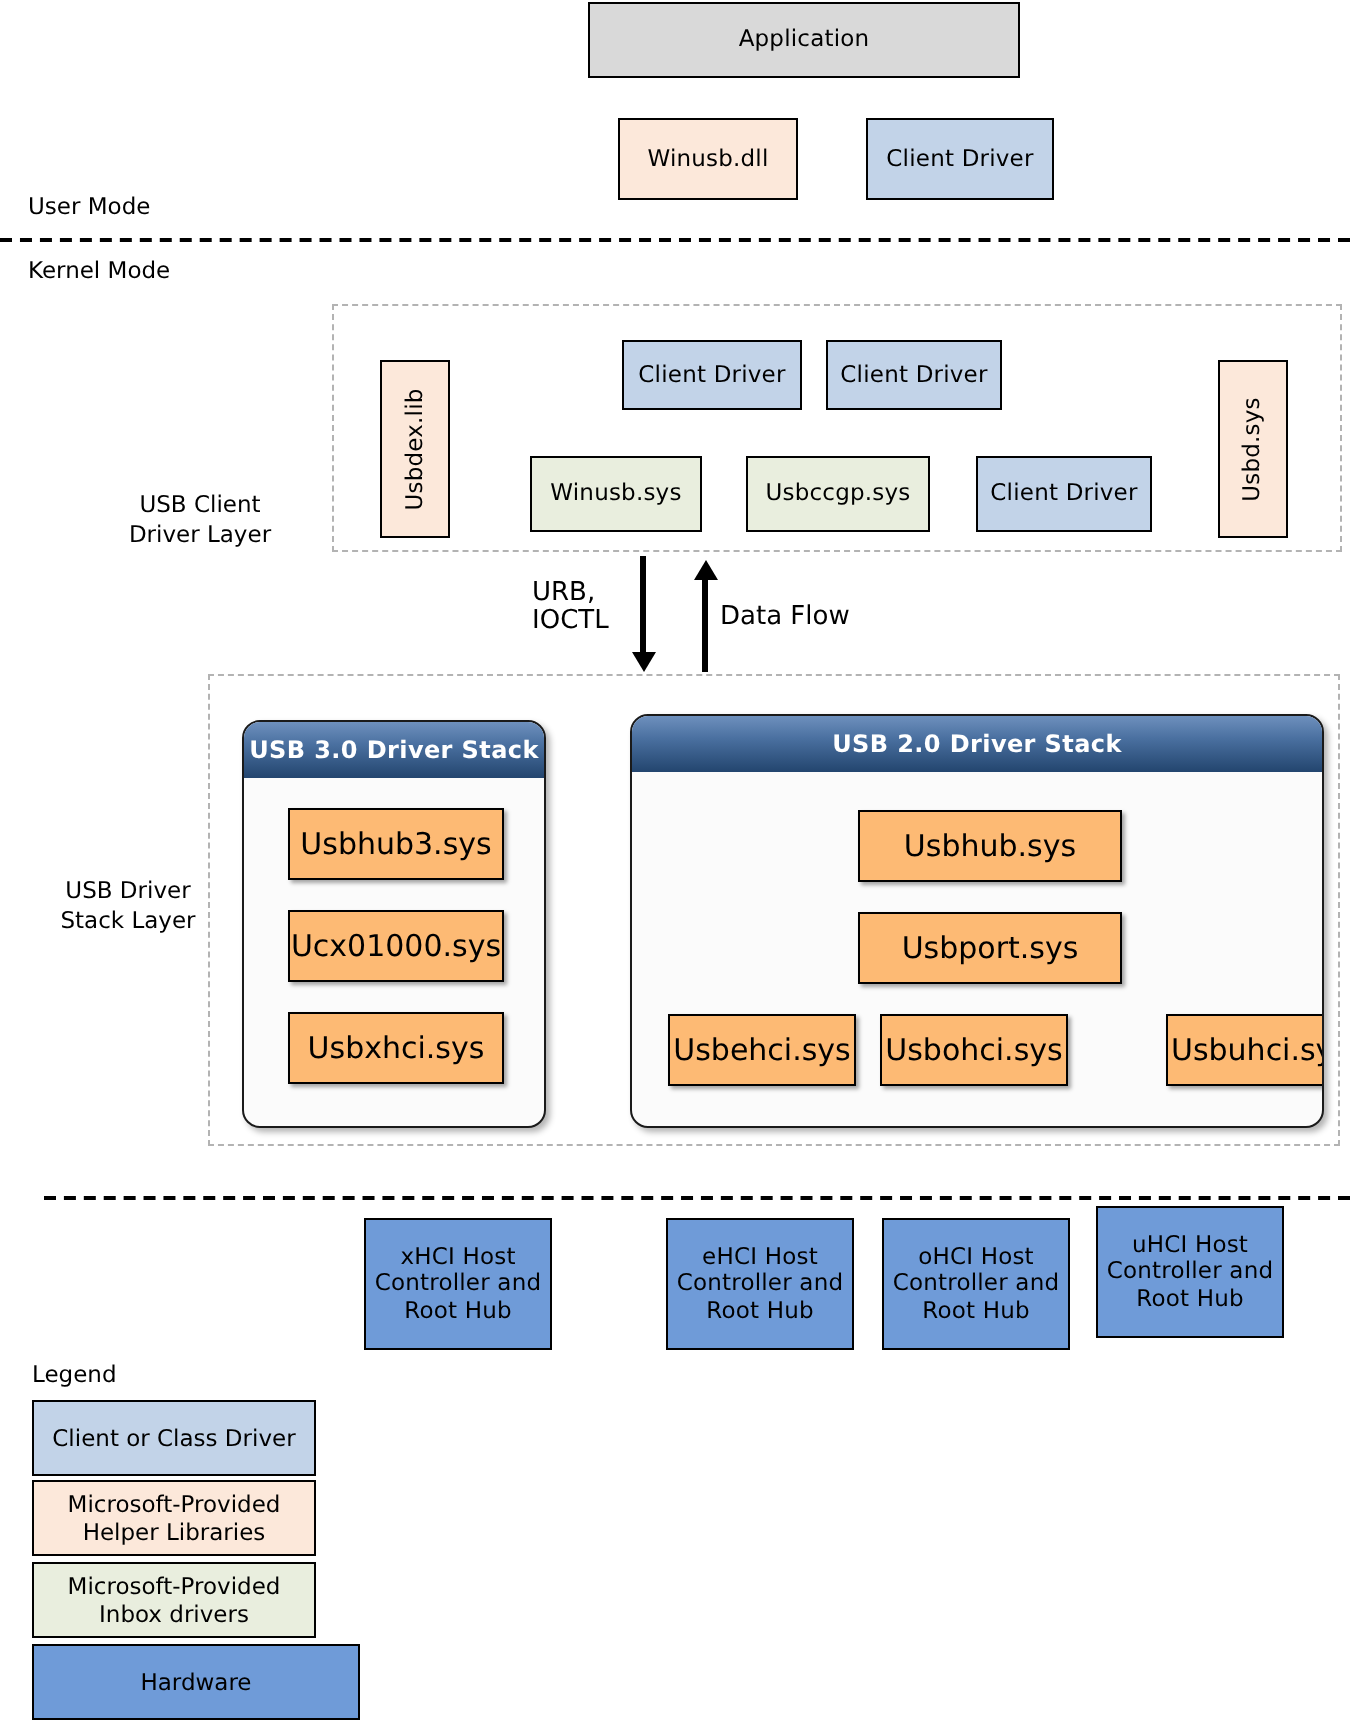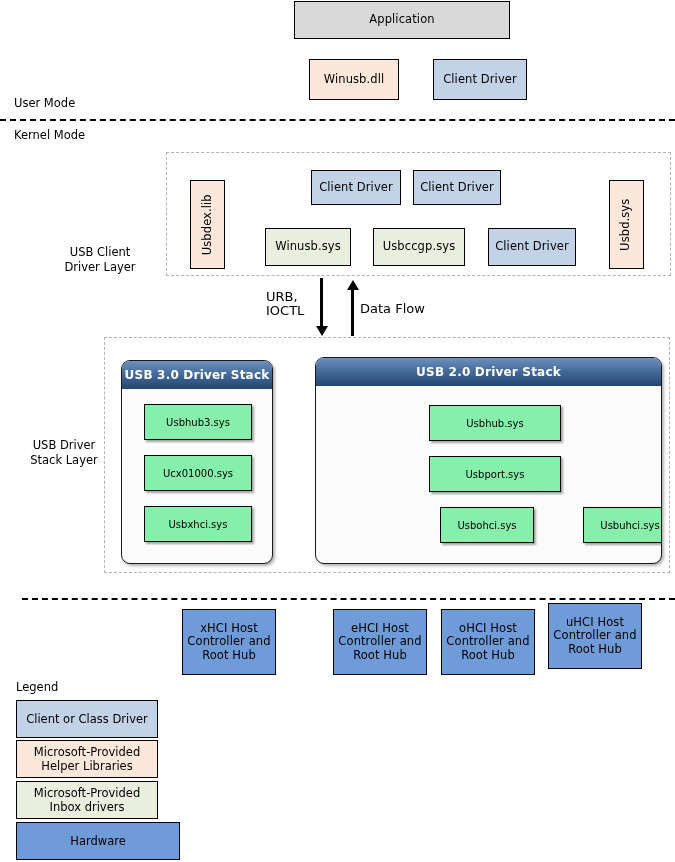--- a/index.html
+++ b/index.html
@@ -63,24 +63,24 @@
     color:#ffffff;font-weight:bold;font-size:12px;
     display:flex;align-items:center;justify-content:center;
     border-bottom:1px solid #13extra;
     letter-spacing:.2px;
   }
   .stack-body{position:absolute;left:0;right:0;top:28px;bottom:0;}
 
   
   .chip{
     position:absolute;box-sizing:border-box;
-    background:#86efac;
+    background:#fdba74;
     border:1.5px solid #000000;
     display:flex;align-items:center;justify-content:center;
-    font-size:10px;
+    font-size:15px;
     box-shadow:1.5px 1.5px 2px rgba(0,0,0,.35);
   }
 
   
   .arrowline{position:absolute;background:#000000;width:3px;}
   .arrowhead{position:absolute;width:0;height:0;}
   .ah-down{border-left:6px solid transparent;border-right:6px solid transparent;border-top:10px solid #000;}
   .ah-up{border-left:6px solid transparent;border-right:6px solid transparent;border-bottom:10px solid #000;}
   .flowlabel{position:absolute;font-size:13px;line-height:13.5px;}
 
@@ -161,20 +161,21 @@
     <div class="chip" style="left:22px;top:66px;width:108px;height:36px;">Ucx01000.sys</div>
     <div class="chip" style="left:22px;top:117px;width:108px;height:36px;">Usbxhci.sys</div>
   </div>
 </div>
 
 <div class="stack" style="left:315px;top:357px;width:347px;height:207px;">
   <div class="stack-hdr">USB 2.0 Driver Stack</div>
   <div class="stack-body">
     <div class="chip" style="left:113px;top:19px;width:132px;height:36px;">Usbhub.sys</div>
     <div class="chip" style="left:113px;top:70px;width:132px;height:36px;">Usbport.sys</div>
+    <div class="chip" style="left:18px;top:121px;width:94px;height:36px;">Usbehci.sys</div>
     <div class="chip" style="left:124px;top:121px;width:94px;height:36px;">Usbohci.sys</div>
     <div class="chip" style="left:231px;top:121px;width:94px;height:36px;margin-left:36px;">Usbuhci.sys</div>
   </div>
 </div>
 
 <div class="dash" style="left:22px;top:598px;width:653px;"></div>
 
 <div class="box hw" style="left:150px;top:609px;width:94px;height:66px;margin-left:32px;">xHCI Host Controller and Root Hub</div>
 <div class="box hw" style="left:333px;top:609px;width:94px;height:66px;">eHCI Host Controller and Root Hub</div>
 <div class="box hw" style="left:441px;top:609px;width:94px;height:66px;">oHCI Host Controller and Root Hub</div>

